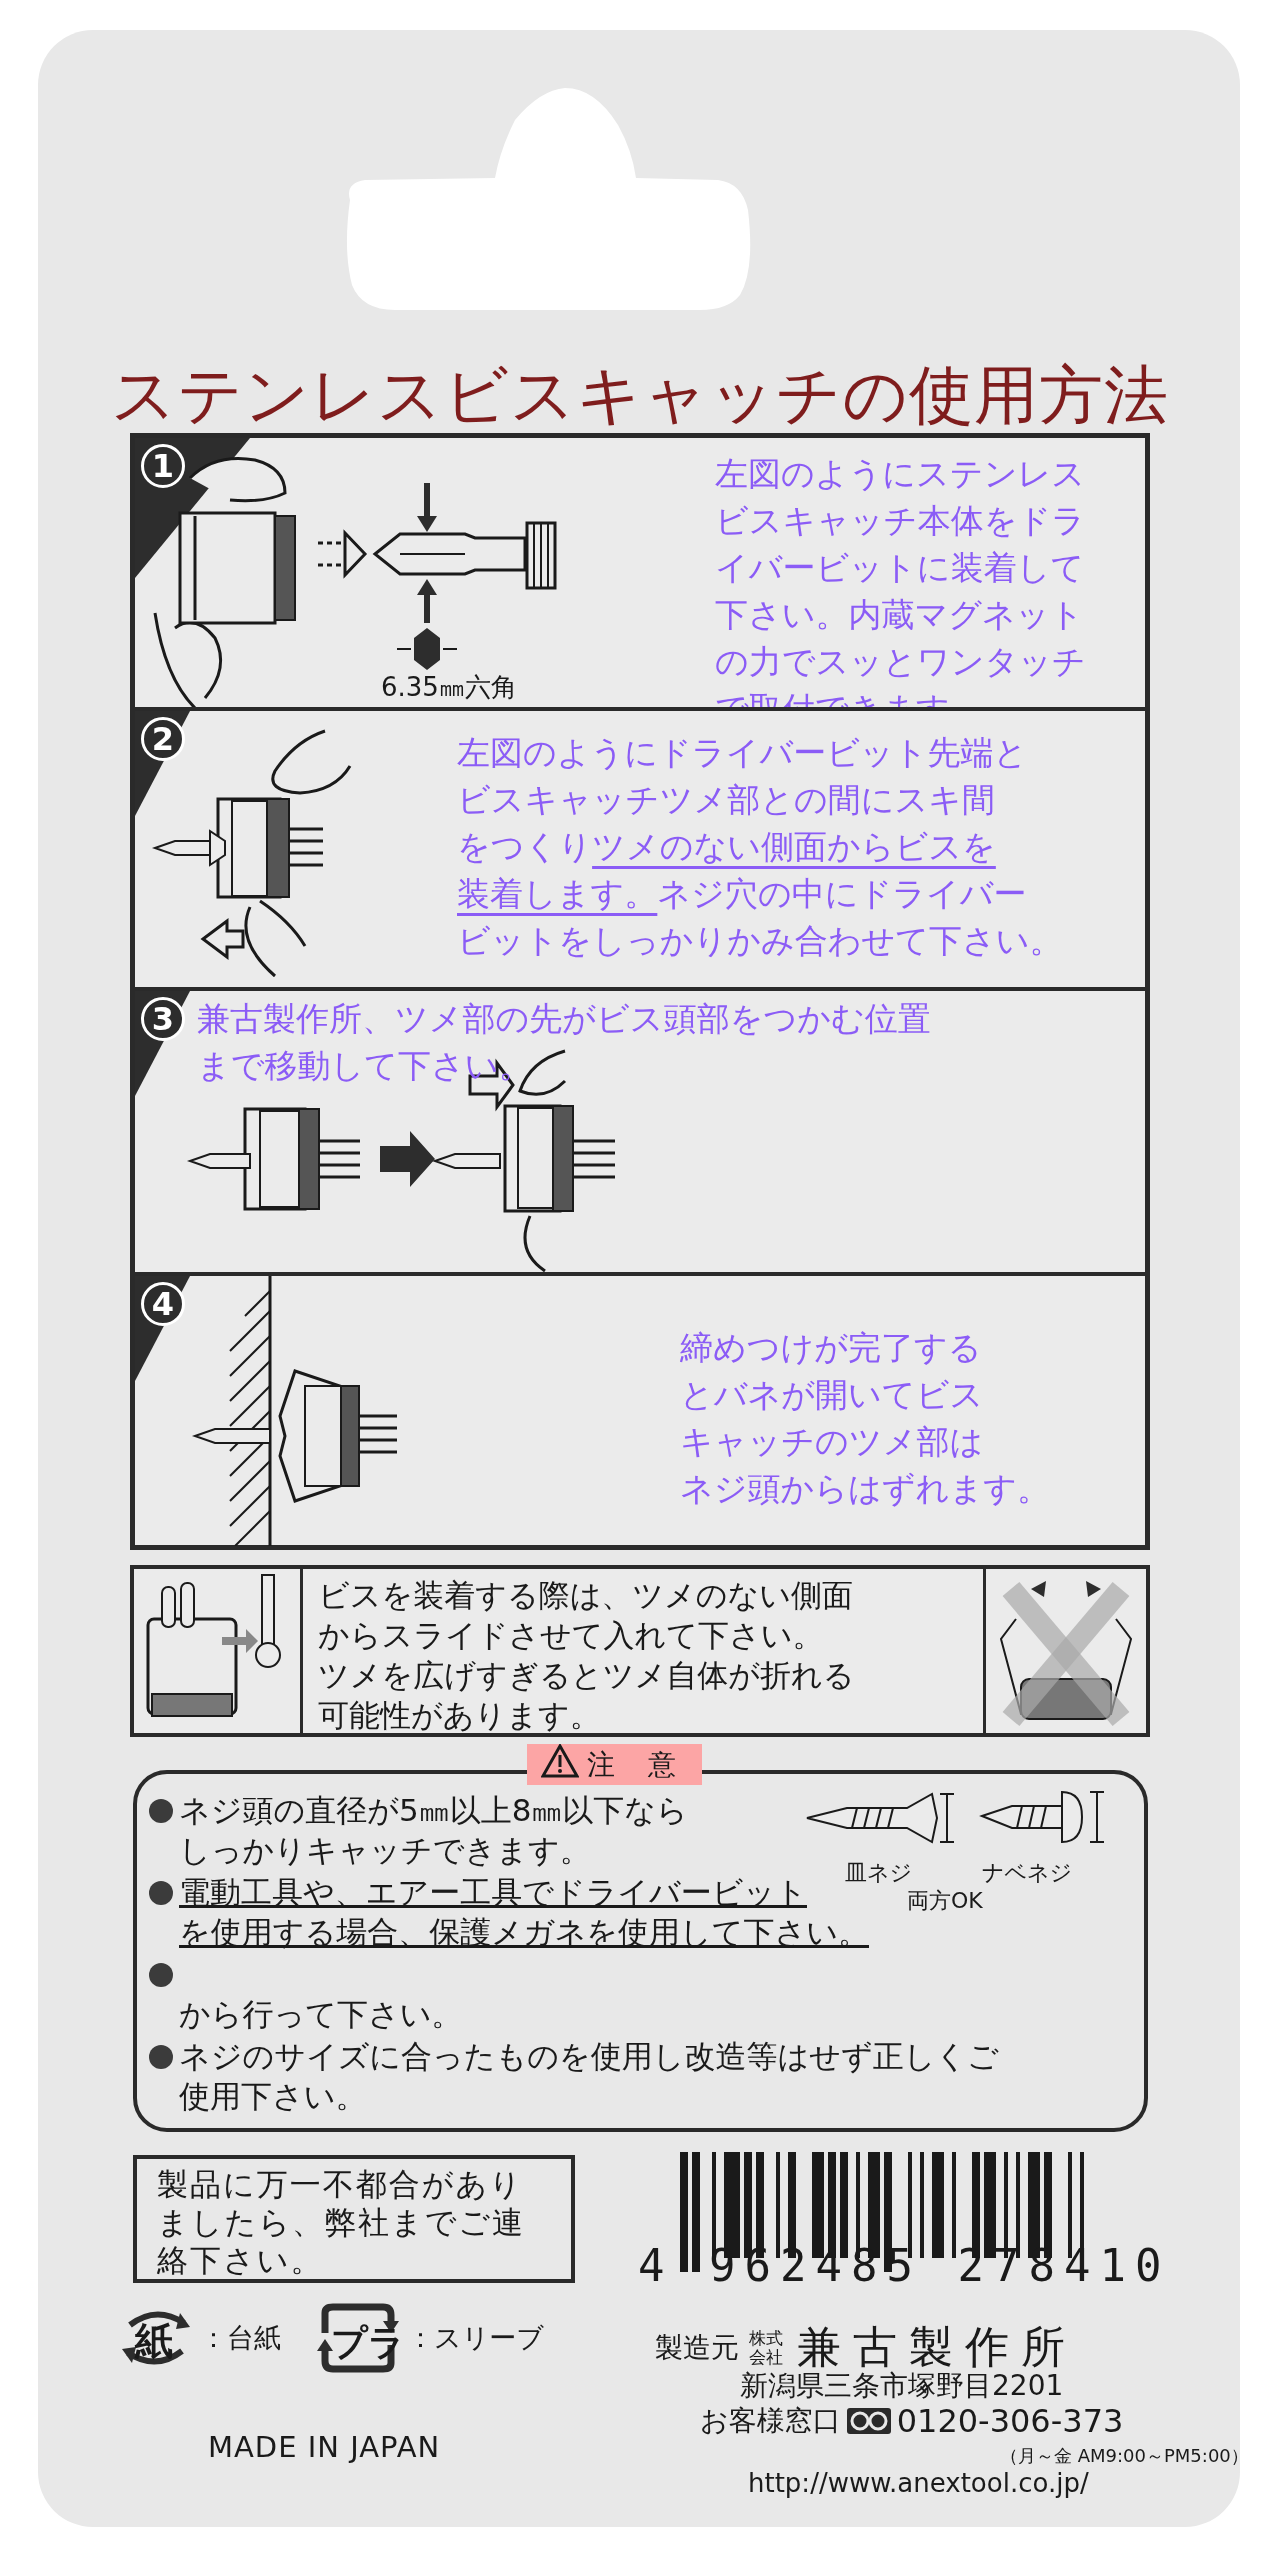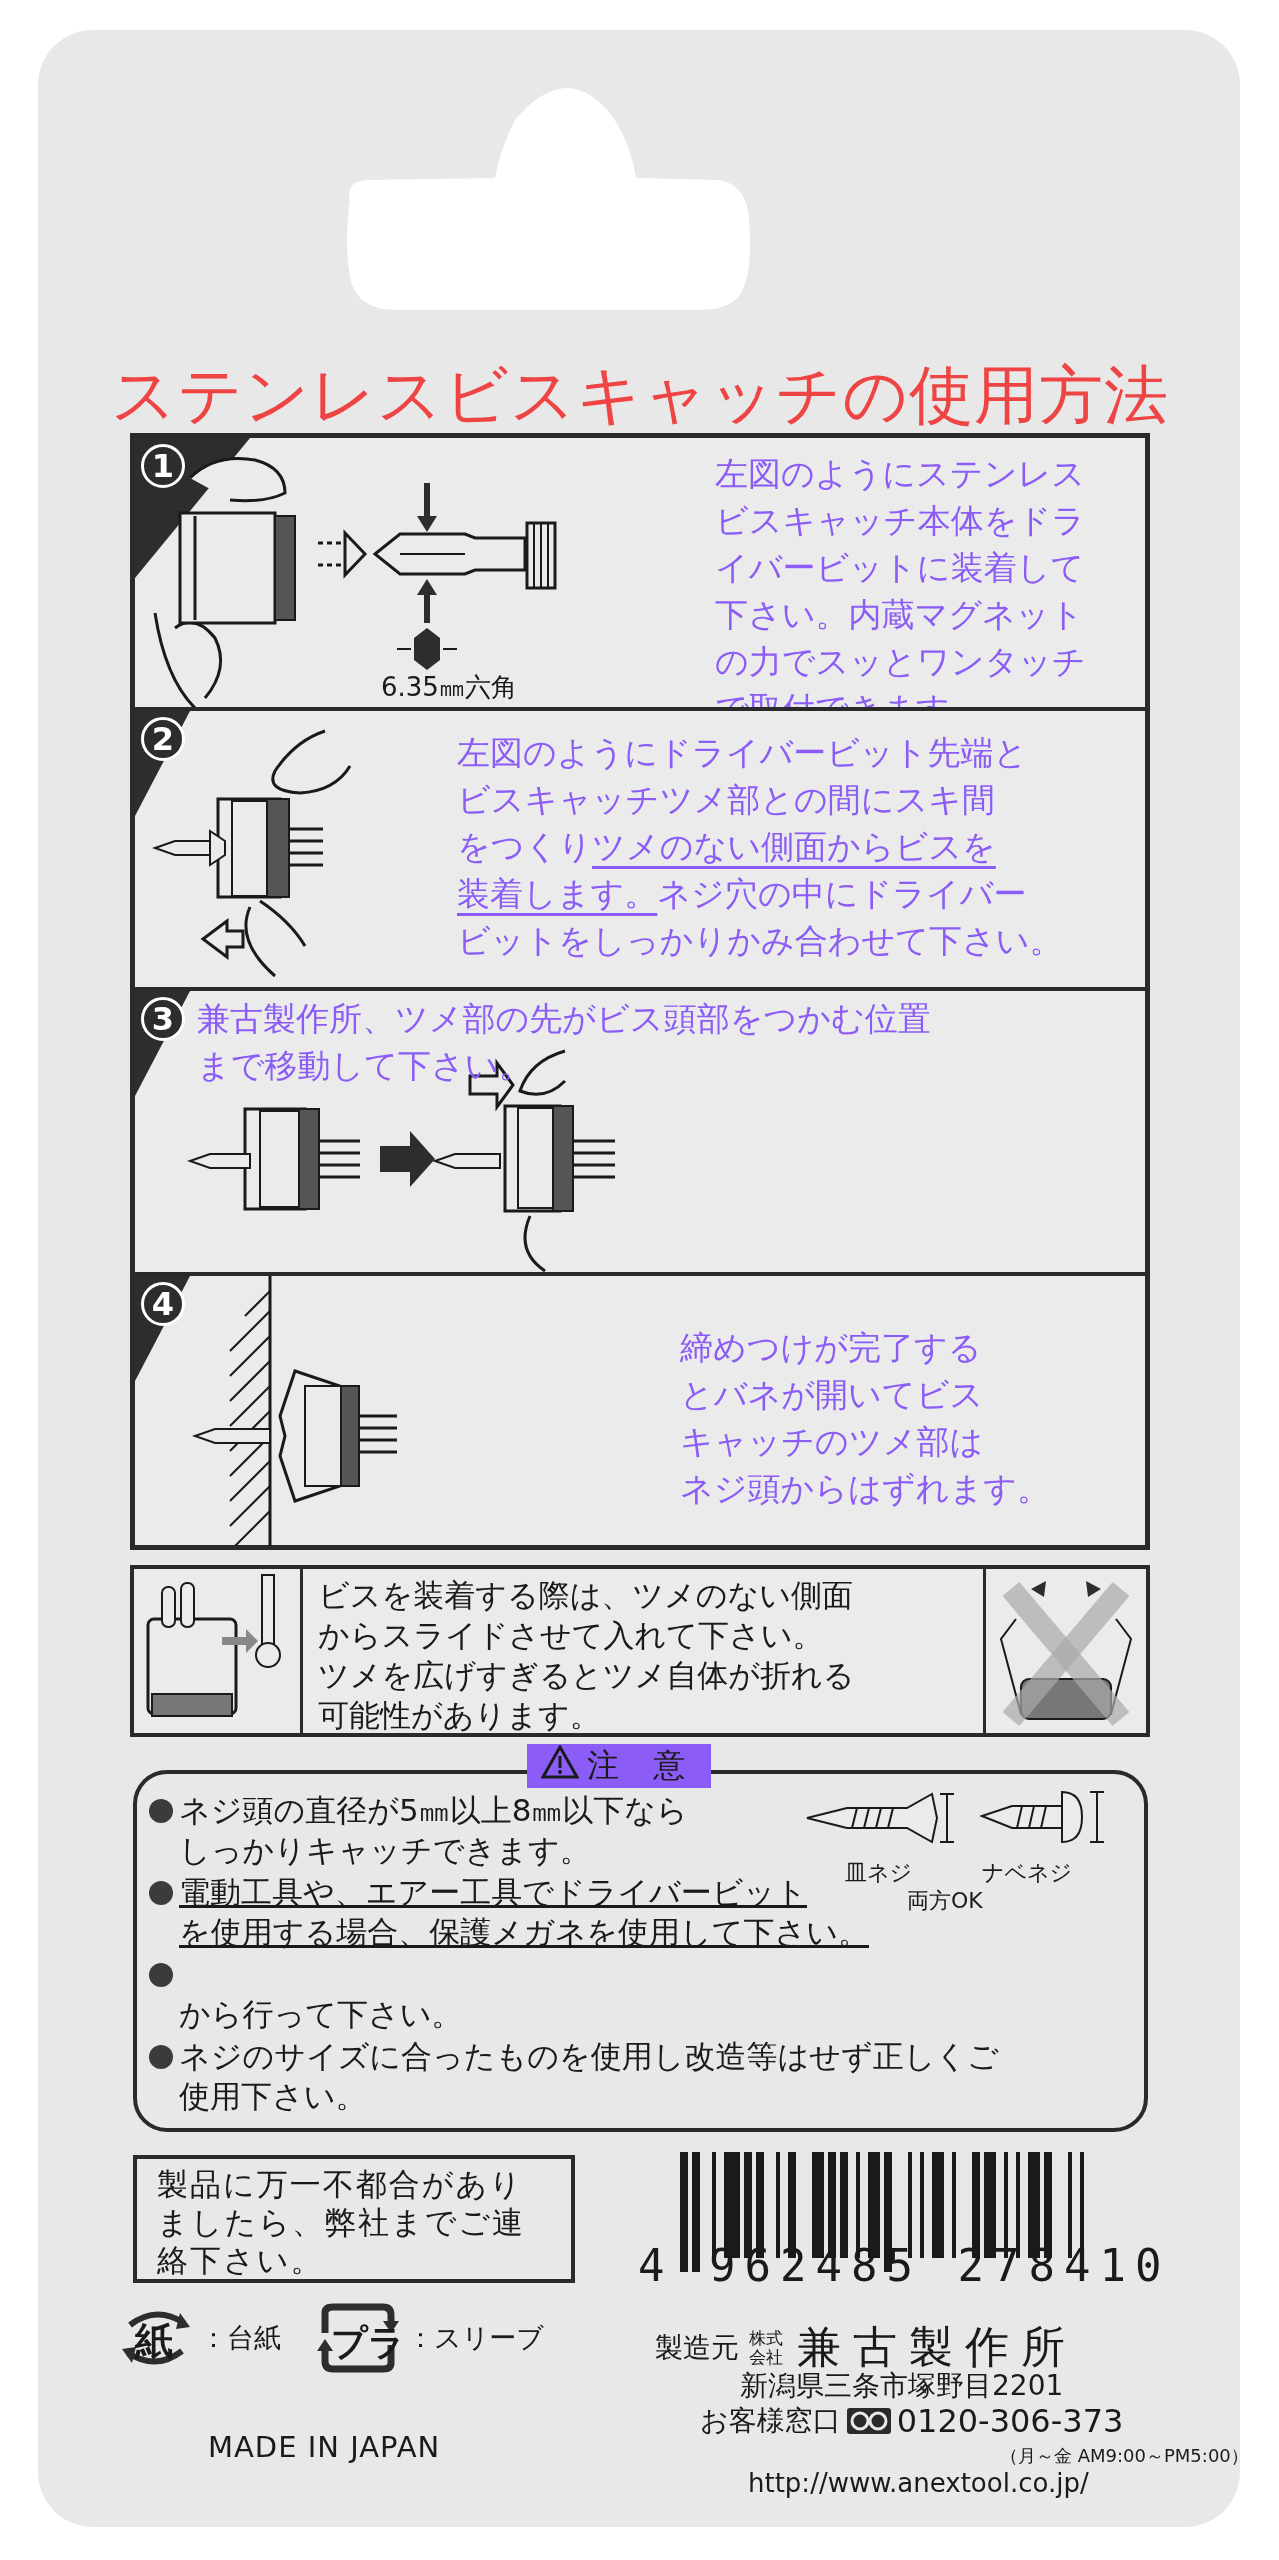--- a/index.html
+++ b/index.html
@@ -2,41 +2,41 @@
 <html><head>
 <meta charset="utf-8">
 <style>
   html,body{margin:0;padding:0;background:#ffffff;}
   body{width:1279px;height:2560px;position:relative;overflow:hidden;
        font-family:"DejaVu Sans","Liberation Sans",sans-serif;color:#1a1a1a;}
   .card{position:absolute;left:38px;top:30px;width:1202px;height:2497px;
         background:#e8e8e8;border-radius:55px;}
   .hang-hole{position:absolute;left:0;top:0;width:1279px;height:330px;pointer-events:none;}
   .title{position:absolute;left:100px;top:352px;width:1080px;text-align:center;
-         font-size:64px;letter-spacing:1px;color:#ef4444;white-space:nowrap;}
+         font-size:64px;letter-spacing:1px;color:#7f1d1d;white-space:nowrap;}
   .steps{position:absolute;left:130px;top:433px;width:1020px;height:1117px;
          border:5px solid #2a2a2a;box-sizing:border-box;background:#ebebeb;}
   .step{position:absolute;left:0;width:100%;border-bottom:4px solid #2a2a2a;box-sizing:border-box;overflow:hidden;}
   .step:last-child{border-bottom:none;}
   .num{position:absolute;left:6px;top:6px;width:44px;height:44px;border-radius:50%;
        border:3px solid #fff;background:#2d2d2d;color:#fff;font-size:32px;font-weight:bold;
        display:flex;align-items:center;justify-content:center;box-sizing:border-box;}
   .step-text{position:absolute;font-size:33px;line-height:47px;color:#8b5cf6;white-space:nowrap;}
   .u{text-decoration:underline;text-underline-offset:8px;text-decoration-thickness:3px;}
   svg.ill{position:absolute;left:0;top:0;}
   .hex-label{position:absolute;font-size:26px;white-space:nowrap;}
   .warn-box{position:absolute;left:130px;top:1565px;width:1020px;height:172px;
             border:4px solid #2a2a2a;box-sizing:border-box;background:#ebebeb;}
   .warn-box .cell-l{position:absolute;left:0;top:0;width:166px;height:100%;border-right:3px solid #2a2a2a;}
   .warn-box .cell-r{position:absolute;right:0;top:0;width:160px;height:100%;border-left:3px solid #2a2a2a;}
   .warn-text{position:absolute;left:184px;top:6px;font-size:31px;line-height:40px;white-space:nowrap;}
   .caution{position:absolute;left:133px;top:1770px;width:1015px;height:362px;
            border:4px solid #2a2a2a;border-radius:34px;box-sizing:border-box;}
-  .caution-title{position:absolute;left:390px;top:-30px;padding:0 14px;background:#8b5cf6;
-                 font-size:32px;letter-spacing:12px;display:flex;align-items:center;gap:8px;white-space:nowrap;}
+  .caution-title{position:absolute;left:390px;top:-30px;padding:0 14px;background:#fca5a5;
+                 font-size:28px;letter-spacing:12px;display:flex;align-items:center;gap:8px;white-space:nowrap;}
   .caution-item{position:absolute;left:12px;font-size:31px;line-height:40px;white-space:nowrap;}
   .bullet{display:inline-block;width:24px;height:24px;border-radius:50%;background:#3b3b3b;margin-right:6px;vertical-align:-2px;}
   .indent{padding-left:30px;}
   .screw-lab{position:absolute;font-size:22px;white-space:nowrap;}
   .contact-box{position:absolute;left:133px;top:2155px;width:442px;height:128px;
                border:4px solid #2a2a2a;box-sizing:border-box;}
   .contact-box div{position:absolute;left:20px;top:6px;font-size:31px;line-height:38px;letter-spacing:2px;white-space:pre;}
   .barcode{position:absolute;left:680px;top:2152px;}
   .barcode-num{position:absolute;left:638px;top:2240px;font-size:44px;letter-spacing:9px;font-family:"DejaVu Sans Mono","Liberation Mono",monospace;white-space:nowrap;}
   .maker{position:absolute;left:655px;top:2318px;white-space:nowrap;display:flex;align-items:center;}

